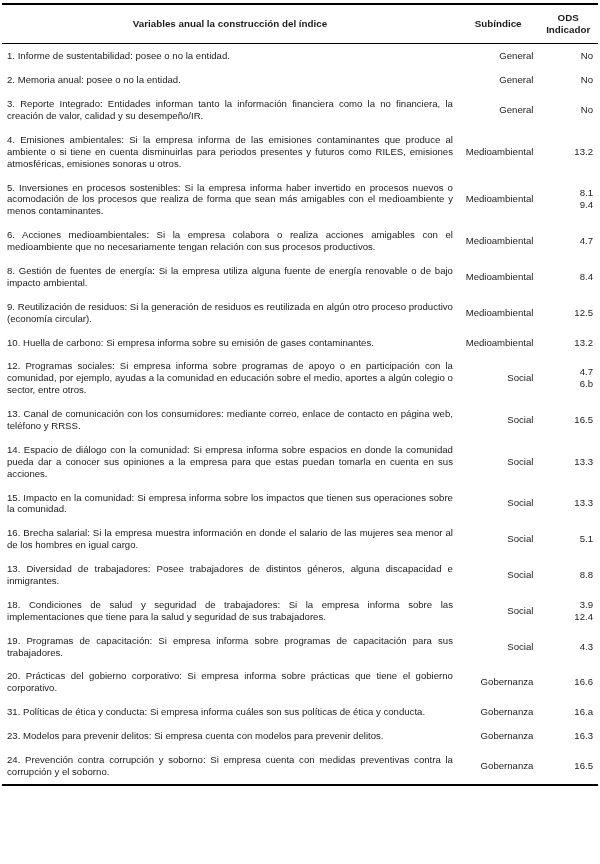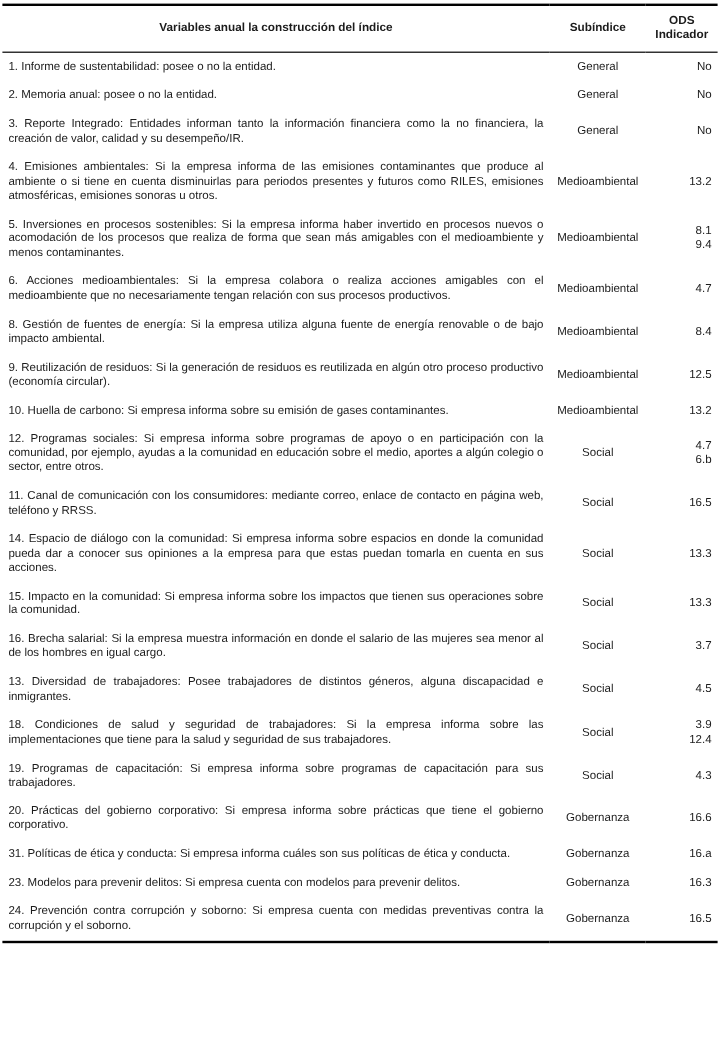--- a/index.html
+++ b/index.html
@@ -36,21 +36,21 @@
     padding: 6px 5px;
     vertical-align: middle;
   }
   td.var-cell {
     text-align: justify;
     width: 76.5%;
     padding-left: 7px;
     margin-top: 44px;
   }
   td.sub-cell {
-    text-align: center;
+    text-align: right;
     width: 13.5%;
     white-space: pre-line;
   }
   td.ods-cell {
     text-align: right;
     width: 10%;
     white-space: pre-line;
   }
   th.col-ods { width: 10%; }
   th.col-sub { width: 13.5%; }
@@ -114,43 +114,43 @@
           <td class="sub-cell">Medioambiental</td>
           <td class="ods-cell">13.2</td>
         </tr>
         <tr>
           <td class="var-cell">12. Programas sociales: Si empresa informa sobre programas de apoyo o en participación con la comunidad, por ejemplo, ayudas a la comunidad en educación sobre el medio, aportes a algún colegio o sector, entre otros.</td>
           <td class="sub-cell">Social</td>
           <td class="ods-cell">4.7
 6.b</td>
         </tr>
         <tr>
-          <td class="var-cell">11. Canal de comunicación con los consumidores: mediante correo, enlace de contacto en página web, teléfono y RRSS.</td>
+          <td class="var-cell">13. Canal de comunicación con los consumidores: mediante correo, enlace de contacto en página web, teléfono y RRSS.</td>
           <td class="sub-cell">Social</td>
           <td class="ods-cell">16.5</td>
         </tr>
         <tr>
           <td class="var-cell">14. Espacio de diálogo con la comunidad: Si empresa informa sobre espacios en donde la comunidad pueda dar a conocer sus opiniones a la empresa para que estas puedan tomarla en cuenta en sus acciones.</td>
           <td class="sub-cell">Social</td>
           <td class="ods-cell">13.3</td>
         </tr>
         <tr>
           <td class="var-cell">15. Impacto en la comunidad: Si empresa informa sobre los impactos que tienen sus operaciones sobre la comunidad.</td>
           <td class="sub-cell">Social</td>
           <td class="ods-cell">13.3</td>
         </tr>
         <tr>
           <td class="var-cell">16. Brecha salarial: Si la empresa muestra información en donde el salario de las mujeres sea menor al de los hombres en igual cargo.</td>
           <td class="sub-cell">Social</td>
-          <td class="ods-cell">3.7</td>
+          <td class="ods-cell">5.1</td>
         </tr>
         <tr>
           <td class="var-cell">13. Diversidad de trabajadores: Posee trabajadores de distintos géneros, alguna discapacidad e inmigrantes.</td>
           <td class="sub-cell">Social</td>
-          <td class="ods-cell">4.5</td>
+          <td class="ods-cell">8.8</td>
         </tr>
         <tr>
           <td class="var-cell">18. Condiciones de salud y seguridad de trabajadores: Si la empresa informa sobre las implementaciones que tiene para la salud y seguridad de sus trabajadores.</td>
           <td class="sub-cell">Social</td>
           <td class="ods-cell">3.9
 12.4</td>
         </tr>
         <tr>
           <td class="var-cell">19. Programas de capacitación: Si empresa informa sobre programas de capacitación para sus trabajadores.</td>
           <td class="sub-cell">Social</td>

